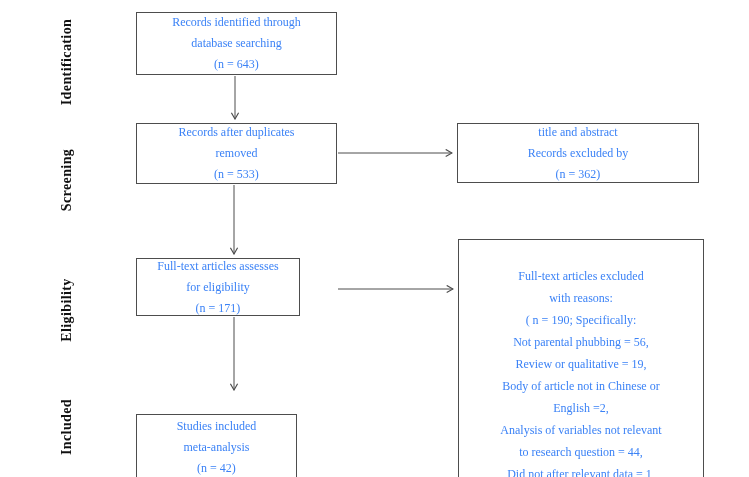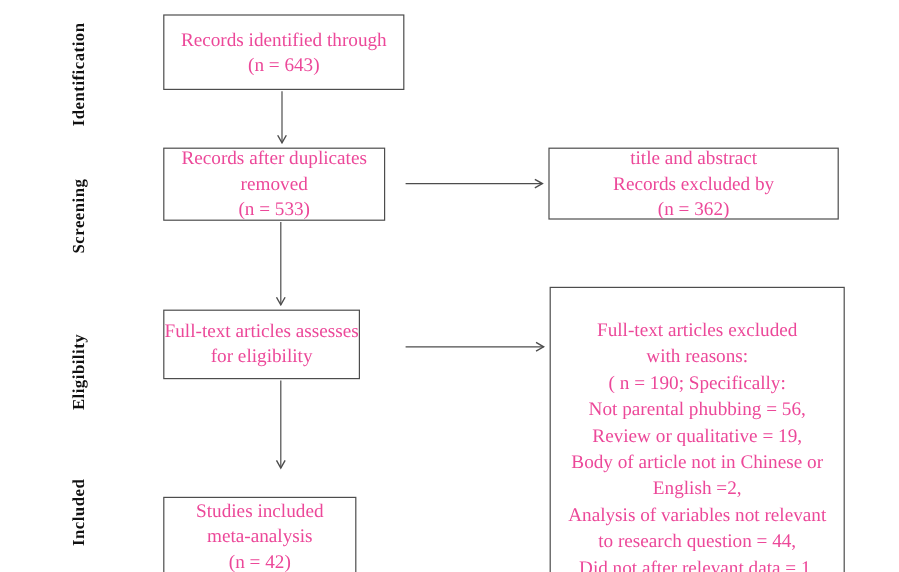--- a/index.html
+++ b/index.html
@@ -13,31 +13,31 @@
     height: 477px;
     background: #ffffff;
     overflow: hidden;
     font-family: "Liberation Serif", serif;
   }
   .flow-box {
     position: absolute;
     box-sizing: border-box;
     border: 1px solid #4d4d4d;
     background: #ffffff;
-    color: #ec4899;
-    font-size: 16px;
+    color: #3b82f6;
+    font-size: 12px;
     line-height: 21px;
     text-align: center;
     display: flex;
     flex-direction: column;
     justify-content: center;
   }
   .flow-box .line { white-space: nowrap; }
   #box-identified        { left: 136px; top: 12px;  width: 201px; height: 63px; }
-  #box-duplicates        { left: 136px; top: 123px; width: 185px; height: 61px; }
+  #box-duplicates        { left: 136px; top: 123px; width: 201px; height: 61px; }
   #box-fulltext          { left: 136px; top: 258px; width: 164px; height: 58px; }
   #box-included          { left: 136px; top: 414px; width: 161px; height: 66px; }
   #box-excluded-title    { left: 457px; top: 123px; width: 242px; height: 60px; }
   #box-excluded-reasons  { left: 458px; top: 203px; width: 246px; height: 293px; line-height: 22px; margin-top: 36px; }
   .stage-label {
     position: absolute;
     transform: translate(-50%, -50%) rotate(-90deg);
     transform-origin: center center;
     font-weight: bold;
     font-size: 14px;
@@ -75,32 +75,34 @@
     </defs>
     <line x1="235" y1="76" x2="235" y2="119" stroke="#4d4d4d" stroke-width="1" marker-end="url(#arrowhead)"></line>
     <line x1="234" y1="185" x2="234" y2="254" stroke="#4d4d4d" stroke-width="1" marker-end="url(#arrowhead)"></line>
     <line x1="234" y1="317" x2="234" y2="390" stroke="#4d4d4d" stroke-width="1" marker-end="url(#arrowhead)"></line>
     <line x1="338" y1="153" x2="452" y2="153" stroke="#4d4d4d" stroke-width="1" marker-end="url(#arrowhead)"></line>
     <line x1="338" y1="289" x2="453" y2="289" stroke="#4d4d4d" stroke-width="1" marker-end="url(#arrowhead)"></line>
   </svg>
 
   <div class="flow-box" id="box-identified">
     <div class="line">Records identified through</div>
+    <div class="line">database searching</div>
     <div class="line">(n = 643)</div>
   </div>
 
   <div class="flow-box" id="box-duplicates">
     <div class="line">Records after duplicates</div>
     <div class="line">removed</div>
     <div class="line">(n = 533)</div>
   </div>
 
   <div class="flow-box" id="box-fulltext">
     <div class="line">Full-text articles assesses</div>
     <div class="line">for eligibility</div>
+    <div class="line">(n = 171)</div>
   </div>
 
   <div class="flow-box" id="box-included">
     <div class="line">Studies included</div>
     <div class="line">meta-analysis</div>
     <div class="line">(n = 42)</div>
   </div>
 
   <div class="flow-box" id="box-excluded-title">
     <div class="line">title and abstract</div>

